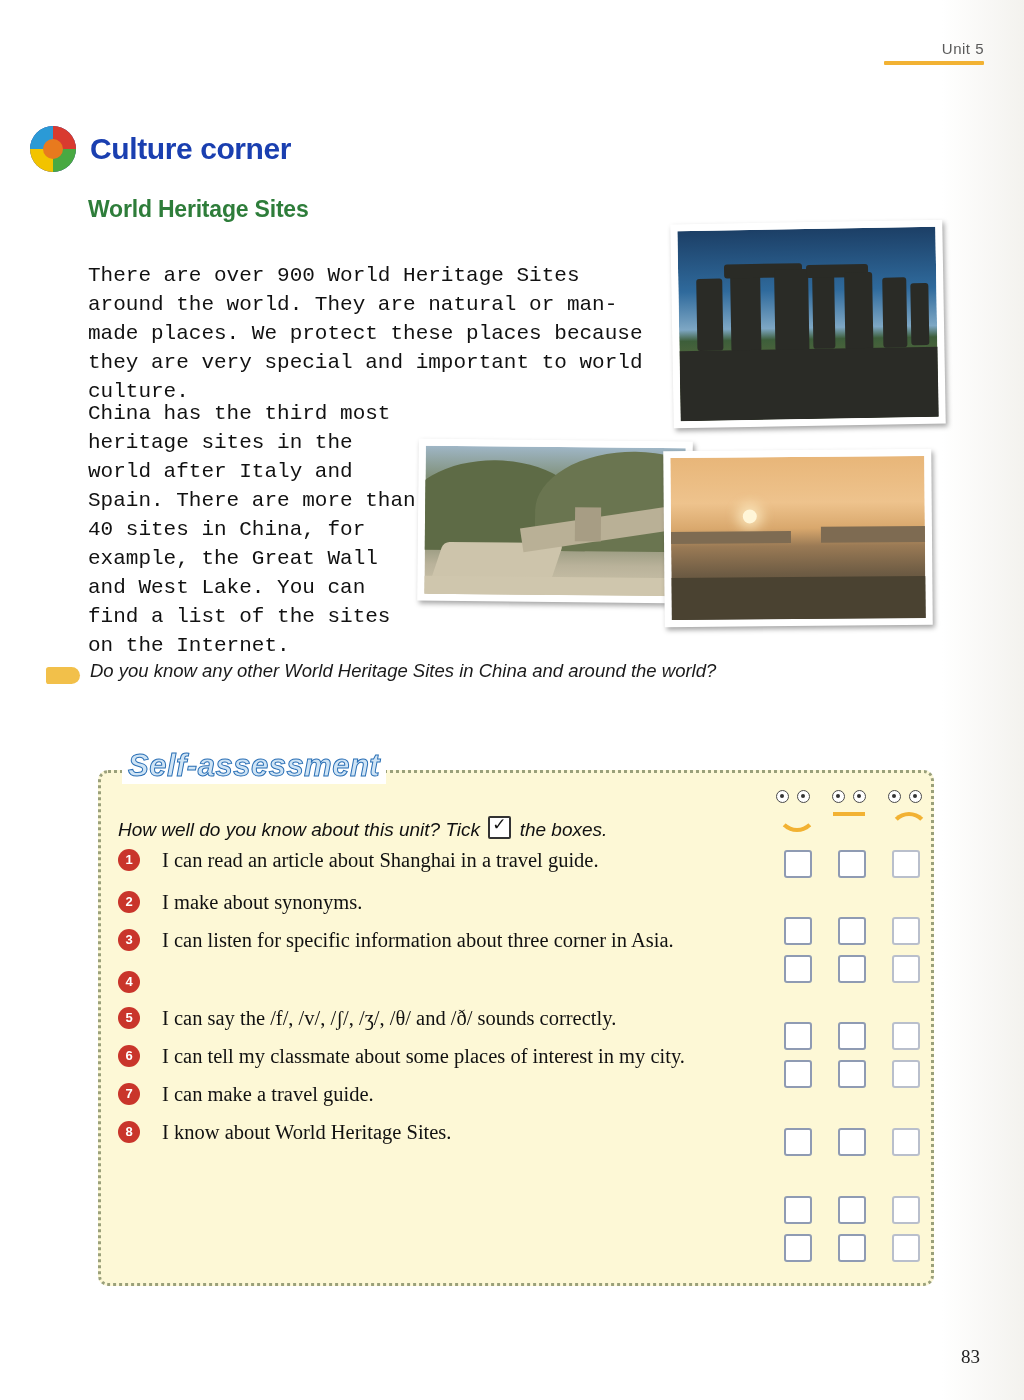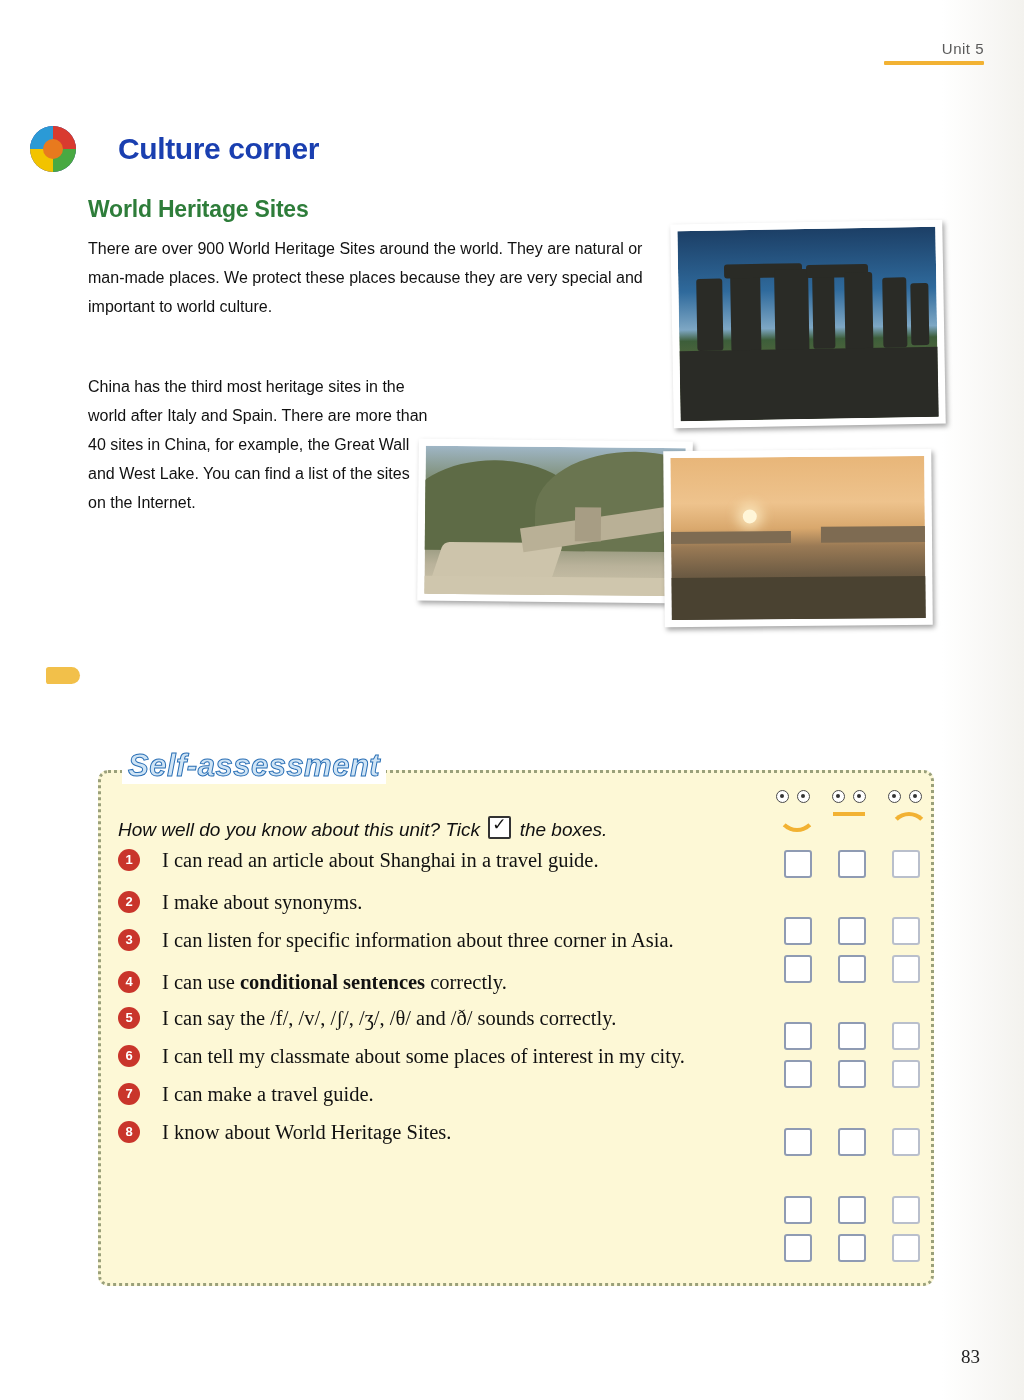--- a/index.html
+++ b/index.html
@@ -73,40 +73,40 @@
     height: 20px;
     border-radius: 50%;
     background: #e87a1e;
   }
   .cc-title {
     font-family: "Liberation Sans", sans-serif;
     font-weight: bold;
     font-size: 30px;
     color: #1a3fb0;
     letter-spacing: -0.4px;
-    margin-left: 28px;
   }
 
   
   .section-title {
     position: absolute;
     left: 88px;
     top: 196px;
     font-family: "Liberation Sans", sans-serif;
     font-weight: bold;
     font-size: 23px;
     color: #2e7d3a;
     letter-spacing: -0.2px;
   }
   .para {
     position: absolute;
-    font-family: Liberation Sans, sans-serif;
-    font-size: 16px;
+    font-family: Liberation Mono, monospace;
+    font-size: 21px;
     line-height: 29px;
     color: #111111;
+    margin-top: 27px;
   }
   .para1 { left: 88px; top: 234px; width: 575px; }
   .para2 { left: 88px; top: 372px; width: 340px; }
 
   
   .photo {
     position: absolute;
     background: #ffffff;
     box-shadow: 2px 3px 5px rgba(0,0,0,0.35);
     padding: 7px 7px 7px 7px;
@@ -419,20 +419,21 @@
     <div class="inner">
       <div class="lk-bg"></div>
       <div class="lk-sun" style="left:72px; top:52px;"></div>
       <div class="lk-hill" style="left:0;   top:74px; width:120px; height:12px;"></div>
       <div class="lk-hill" style="left:150px;top:70px; width:110px; height:16px;"></div>
       <div class="lk-hill" style="left:0;   top:120px; width:256px; height:44px; background:#4a4231;"></div>
     </div>
   </div>
 
   <div class="q-arrow"></div>
+  <div class="q-text">Do you know any other World Heritage Sites in China and around the world?</div>
 
   <div class="sa-box"></div>
   <div class="sa-title">Self-assessment</div>
 
   <div class="sa-instr">
     <span>How well do you know about this unit? Tick</span>
     <span class="tick-box"></span>
     <span>the boxes.</span>
   </div>
 
@@ -472,21 +473,20 @@
       <div class="itext">I make about synonyms.</div>
     </div>
 
     <div class="sa-item" style="margin-top:6px;">
       <span class="num">3</span>
       <div class="itext">I can listen for specific information about three corner in Asia.</div>
     </div>
 
     <div class="sa-item" style="margin-top:10px;">
       <span class="num">4</span>
-      <div class="itext"><span>I can use </span><b>conditional sentences</b><span> correctly.</span></div>
     </div>
 
     <div class="sa-item" style="margin-top:4px;">
       <span class="num">5</span>
       <div class="itext">I can say the /f/, /v/, /ʃ/, /ʒ/, /θ/ and /ð/ sounds correctly.</div>
     </div>
 
     <div class="sa-item" style="margin-top:6px;">
       <span class="num">6</span>
       <div class="itext">I can tell my classmate about some places of interest in my city.</div>

